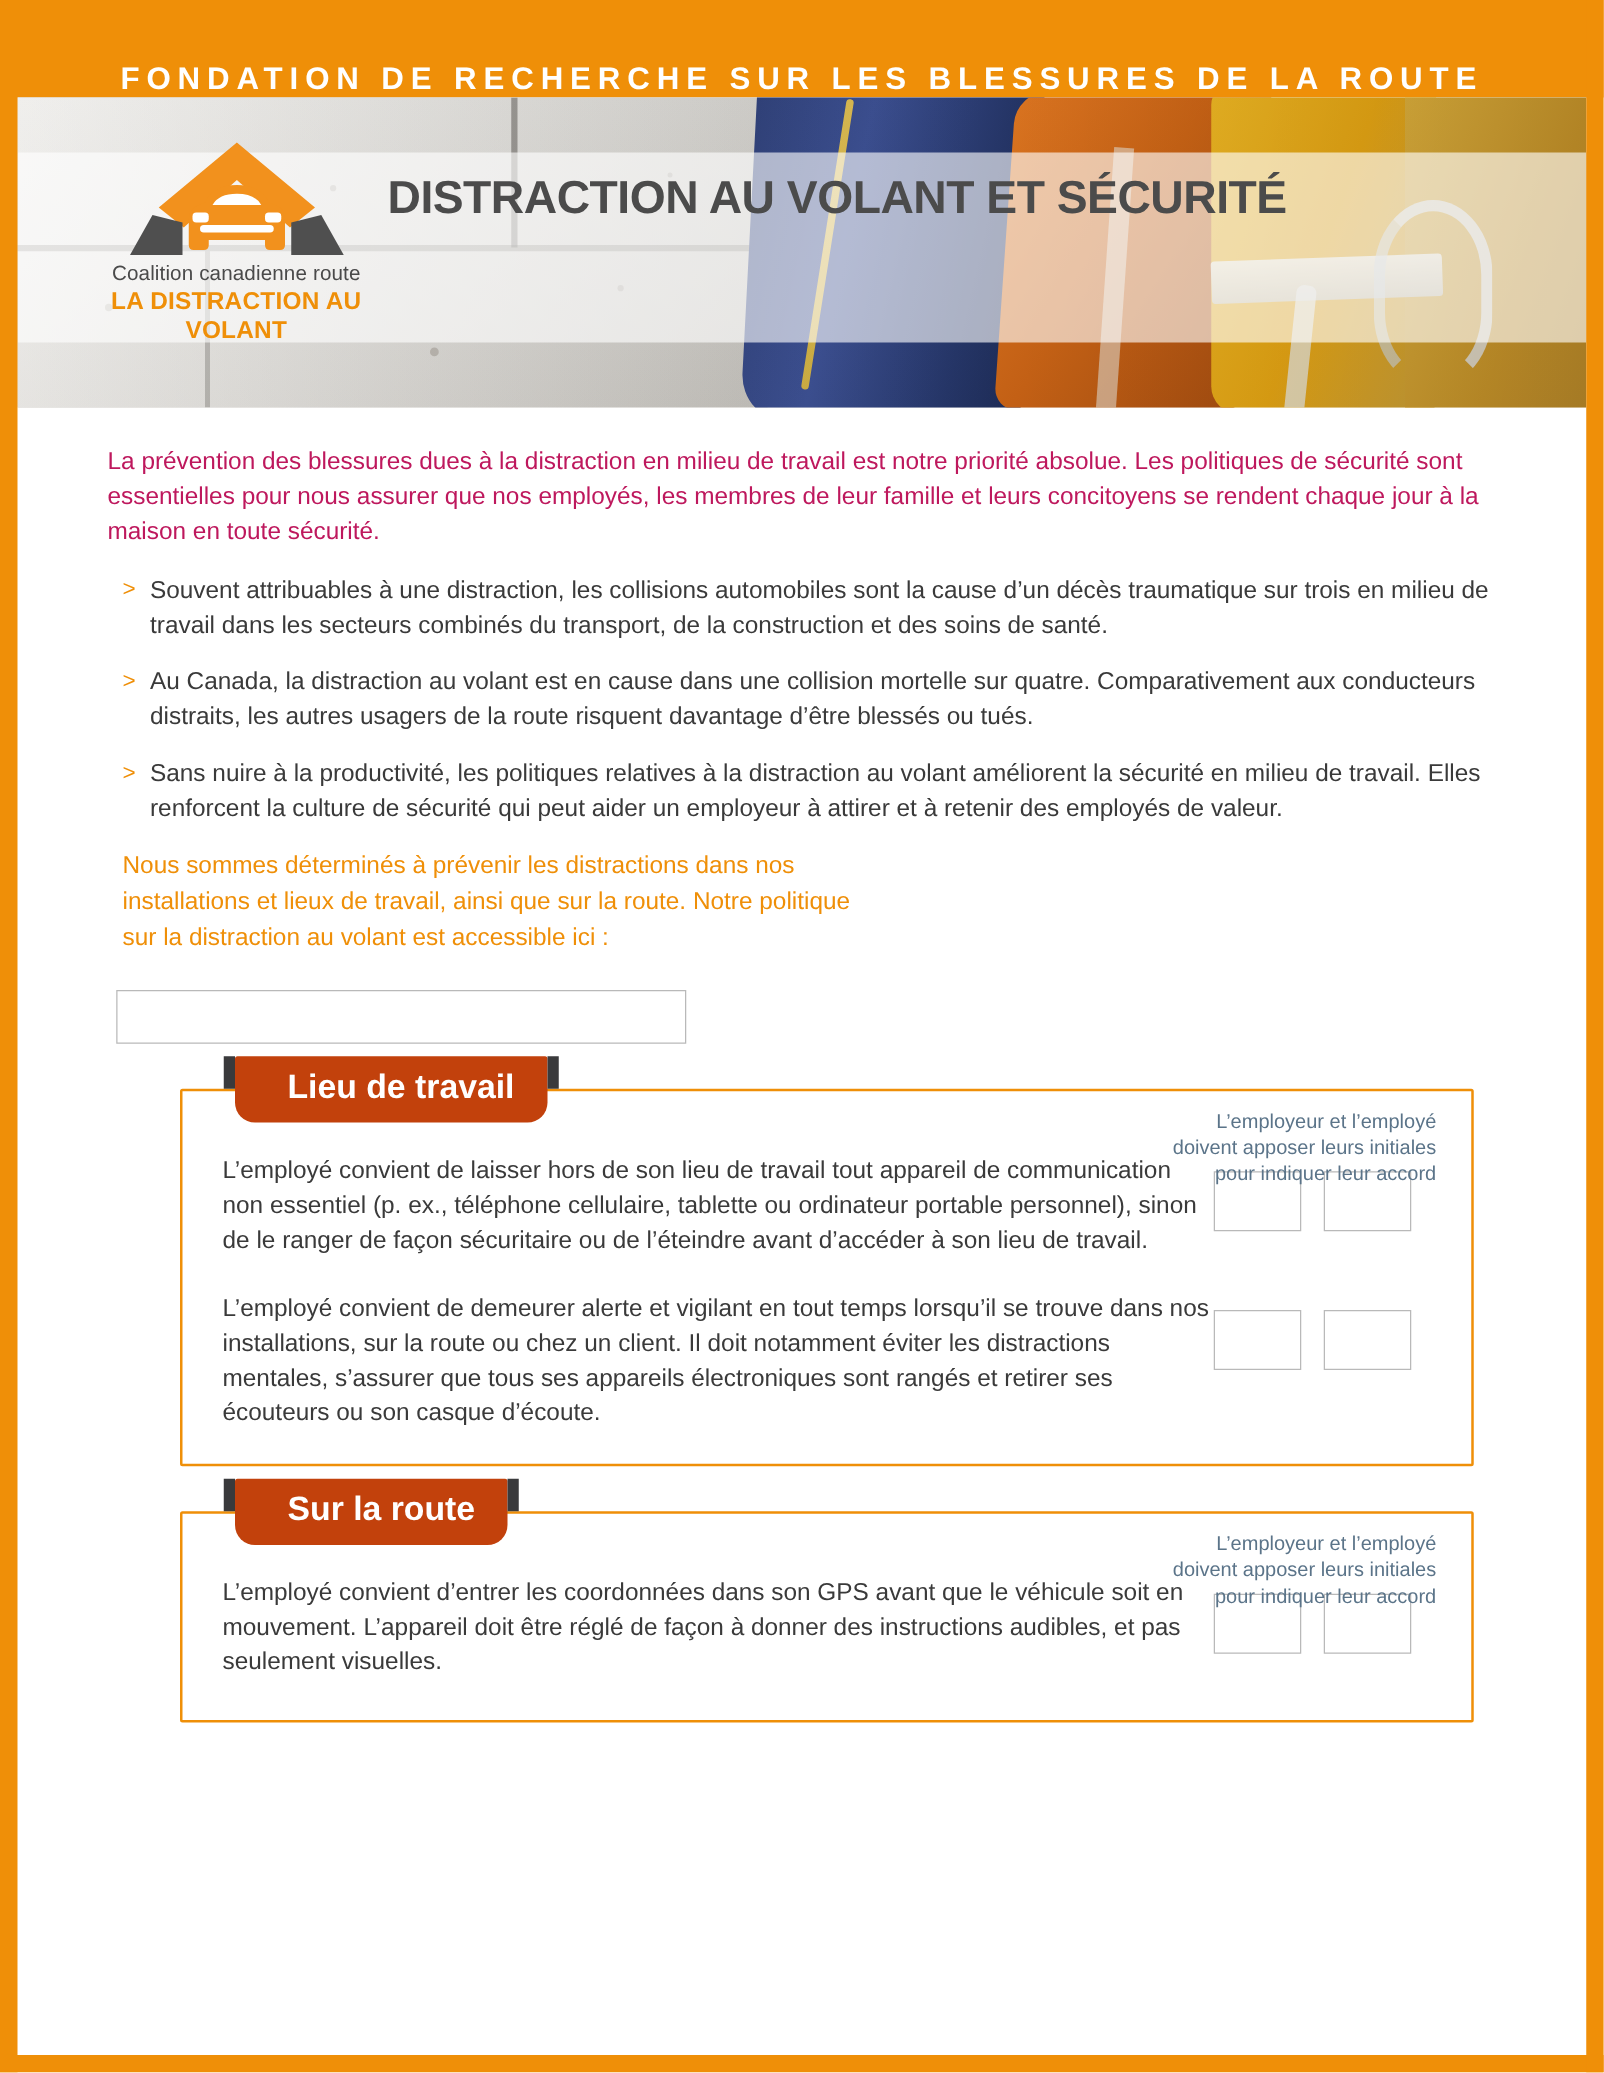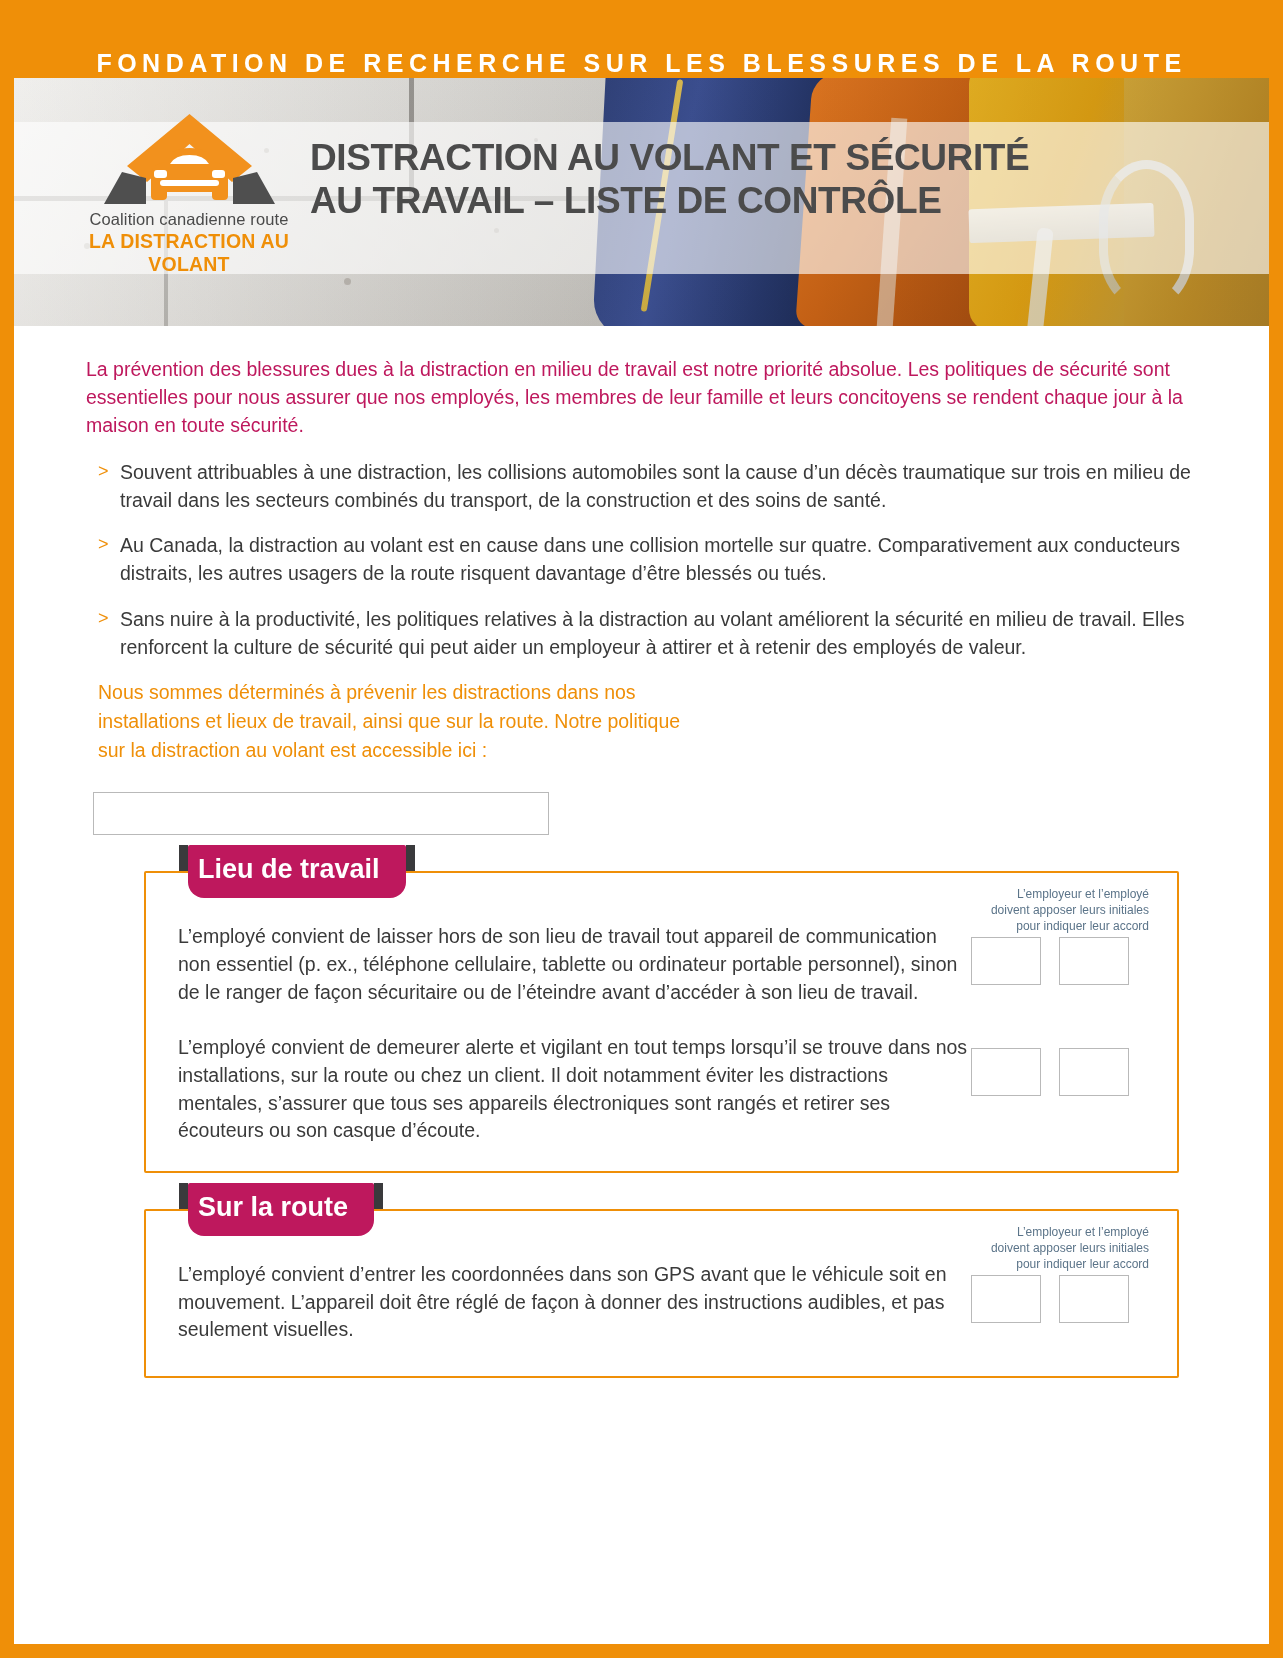--- a/index.html
+++ b/index.html
@@ -160,35 +160,35 @@
   }
 
   
   .section { position: relative; margin: 36px 18px 0 58px; }
   .section-box {
     border: 2px solid #ef8f08; border-radius: 2px;
     padding: 70px 26px 26px 26px;
   }
   .section-tab {
     position: absolute; left: 44px; top: -26px; z-index: 5;
-    background: #be185d; color: #fff;
+    background: #c2410c; color: #fff;
     font-size: 27px; font-weight: bold;
-    padding: 9px 26px 13px 10px;
+    padding: 9px 26px 13px 42px;
     border-radius: 2px 2px 16px 16px;
   }
   .section-tab::before, .section-tab::after {
     content:""; position:absolute; top: 0; width: 9px; height: 26px;
     background: #3a3a3c;
   }
   .section-tab::before { left: -9px; }
   .section-tab::after  { right: -9px; }
 
   .agree-head {
     position: absolute; right: 30px; top: 16px; width: 300px;
-    text-align: right; color: #5b7489; font-size: 12px; line-height: 1.32;
+    text-align: right; color: #5b7489; font-size: 16px; line-height: 1.32;
     z-index: 6;
   }
 
   .rows { margin-top: -22px; }
   .row { display: flex; align-items: flex-start; margin-bottom: 26px; }
   .row:last-child { margin-bottom: 0; }
   .row-text {
     flex: 1; font-size: 19.5px; line-height: 1.42; color: #3a3a3a;
     padding-left: 6px; padding-top: 2px;
   }
@@ -240,21 +240,20 @@
       <rect x="72" y="70" width="13" height="8" rx="3" fill="#ffffff"></rect>
       <rect x="130" y="70" width="13" height="8" rx="3" fill="#ffffff"></rect>
       <rect x="78" y="80" width="59" height="6" rx="3" fill="#ffffff"></rect>
     </svg>
     <div class="logo-l1">Coalition canadienne route</div>
     <div class="logo-l2">LA DISTRACTION AU VOLANT</div>
   </div>
 
   <div class="hero-title">
     <div>DISTRACTION AU VOLANT ET SÉCURITÉ</div>
-    <div>AU TRAVAIL – LISTE DE CONTRÔLE</div>
   </div>
 </div>
 
 <div class="body-wrap">
   <div class="content">
 
     <p class="intro">La prévention des blessures dues à la distraction en milieu de travail est notre priorité absolue. Les politiques de sécurité sont essentielles pour nous assurer que nos employés, les membres de leur famille et leurs concitoyens se rendent chaque jour à la maison en toute sécurité.</p>
 
     <div class="bullets">
       <div class="bullet">

